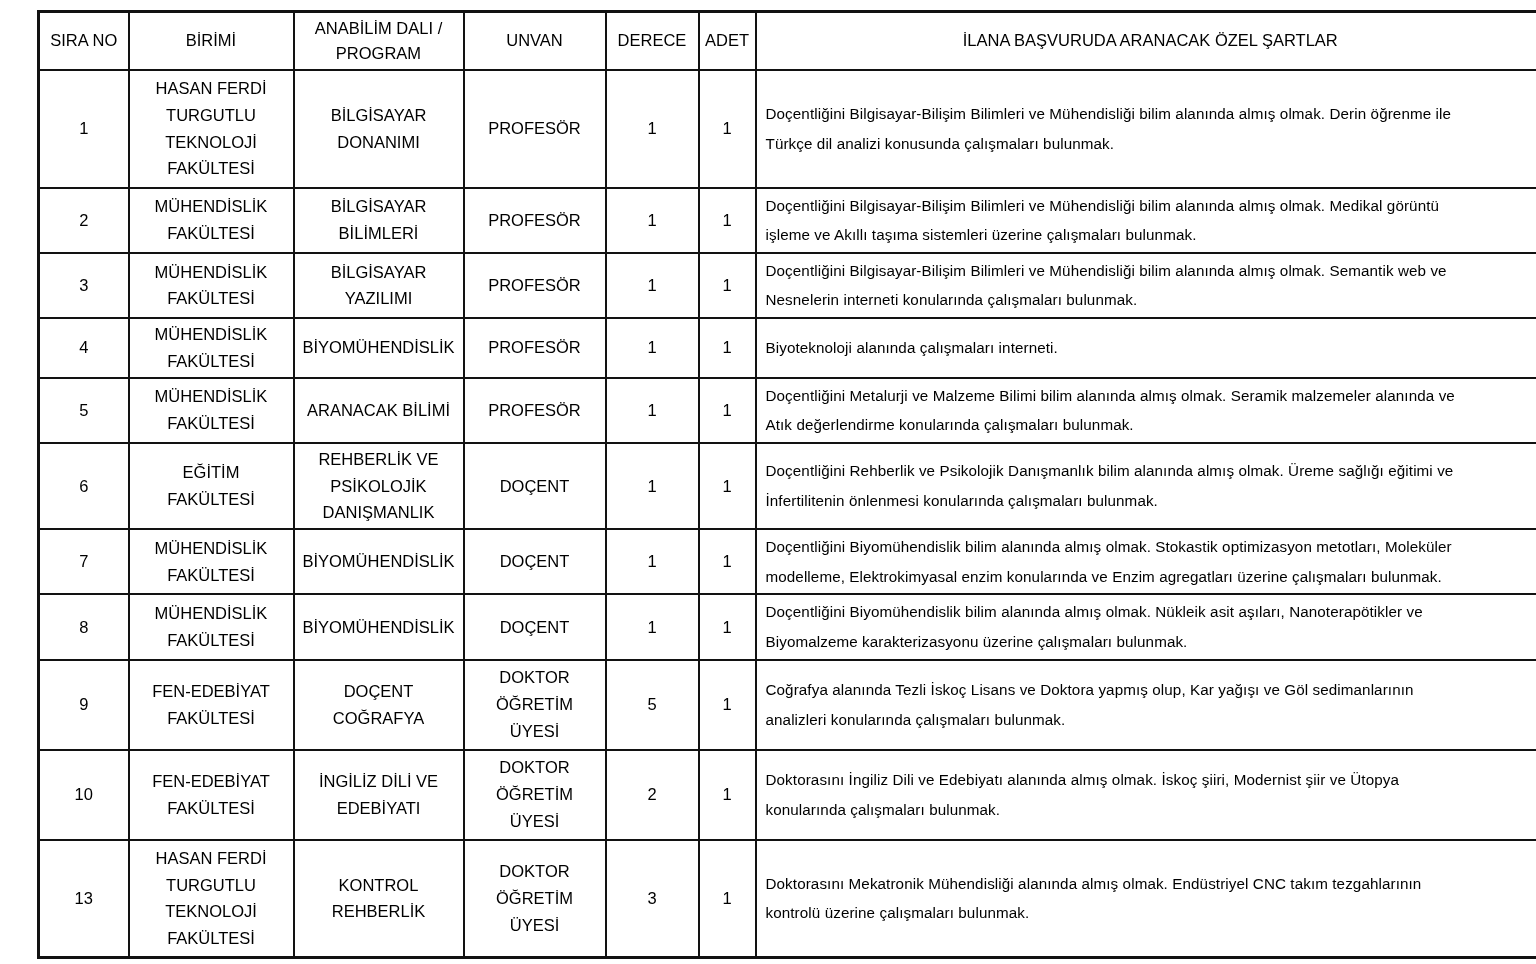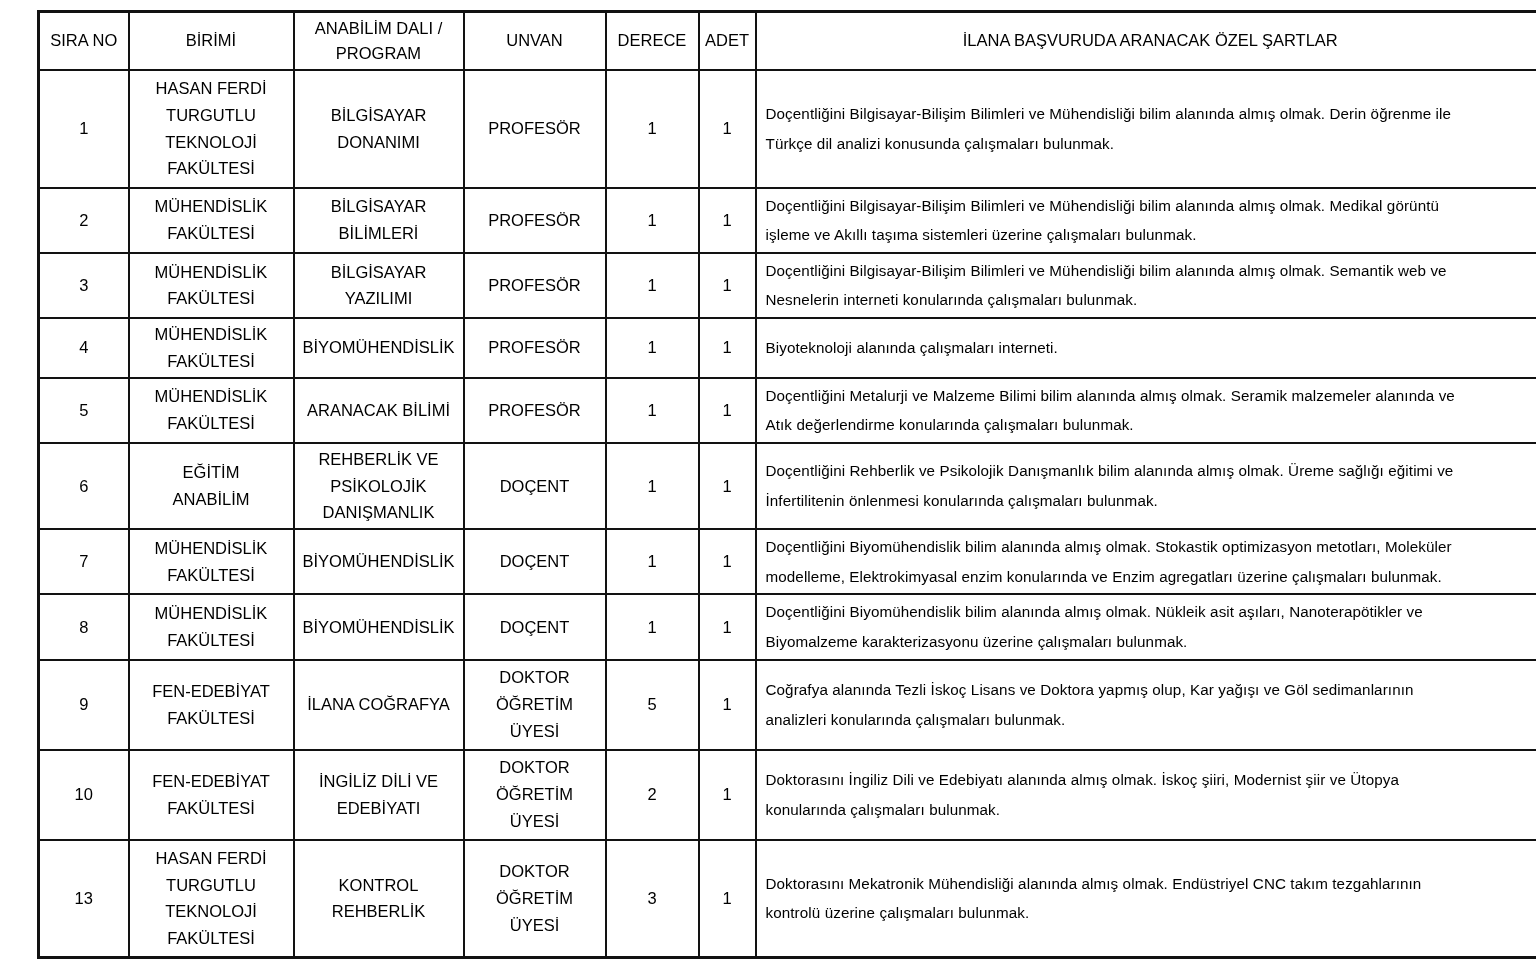--- a/index.html
+++ b/index.html
@@ -137,21 +137,21 @@
         <td class="ct">ARANACAK BİLİMİ</td>
         <td class="ct">PROFESÖR</td>
         <td class="ct">1</td>
         <td class="ct">1</td>
         <td class="st">Doçentliğini Metalurji ve Malzeme Bilimi bilim alanında almış olmak. Seramik malzemeler alanında ve
 Atık değerlendirme konularında çalışmaları bulunmak.</td>
       </tr>
       <tr style="height:86px">
         <td class="ct">6</td>
         <td class="ct">EĞİTİM
-ANABİLİM</td>
+FAKÜLTESİ</td>
         <td class="ct">REHBERLİK VE
 PSİKOLOJİK
 DANIŞMANLIK</td>
         <td class="ct">DOÇENT</td>
         <td class="ct">1</td>
         <td class="ct">1</td>
         <td class="st">Doçentliğini Rehberlik ve Psikolojik Danışmanlık bilim alanında almış olmak. Üreme sağlığı eğitimi ve
 İnfertilitenin önlenmesi konularında çalışmaları bulunmak.</td>
       </tr>
       <tr style="height:64px">
@@ -173,21 +173,21 @@
         <td class="ct">DOÇENT</td>
         <td class="ct">1</td>
         <td class="ct">1</td>
         <td class="st">Doçentliğini Biyomühendislik bilim alanında almış olmak. Nükleik asit aşıları, Nanoterapötikler ve
 Biyomalzeme karakterizasyonu üzerine çalışmaları bulunmak.</td>
       </tr>
       <tr style="height:90px">
         <td class="ct">9</td>
         <td class="ct">FEN-EDEBİYAT
 FAKÜLTESİ</td>
-        <td class="ct">İLANA COĞRAFYA</td>
+        <td class="ct">DOÇENT COĞRAFYA</td>
         <td class="ct">DOKTOR
 ÖĞRETİM
 ÜYESİ</td>
         <td class="ct">5</td>
         <td class="ct">1</td>
         <td class="st">Coğrafya alanında Tezli İskoç Lisans ve Doktora yapmış olup, Kar yağışı ve Göl sedimanlarının
 analizleri konularında çalışmaları bulunmak.</td>
       </tr>
       <tr style="height:90px">
         <td class="ct">10</td>

